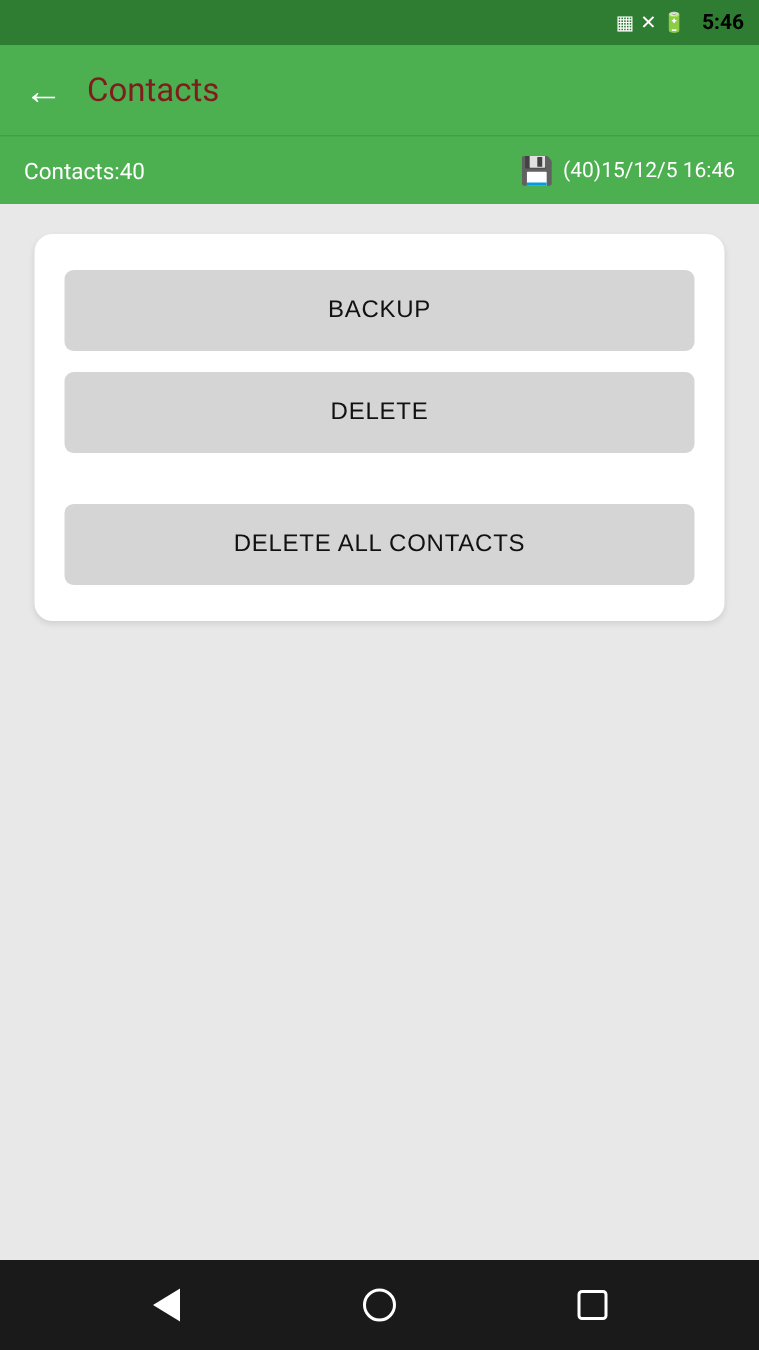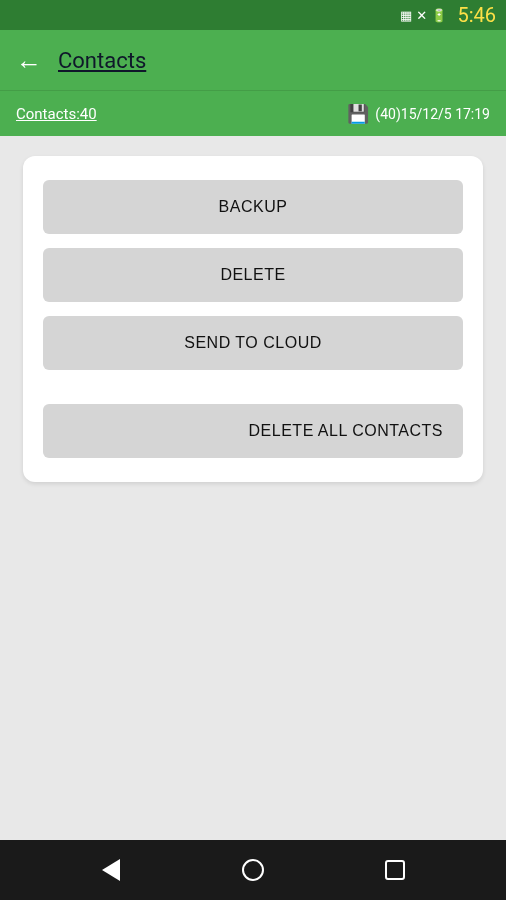--- a/index.html
+++ b/index.html
@@ -30,23 +30,23 @@
 
     .status-bar-icons {
       display: flex;
       align-items: center;
       gap: 4px;
       color: white;
       font-size: 13px;
     }
 
     .status-time {
-      color: #fde047;
-      font-size: 20px;
-      font-weight: normal;
+      color: #000000;
+      font-size: 14px;
+      font-weight: bold;
       margin-left: 6px;
     }
 
     
     .app-bar {
       background-color: #4caf50;
       height: 60px;
       display: flex;
       align-items: center;
       padding: 0 16px;
@@ -55,41 +55,39 @@
 
     .back-arrow {
       color: white;
       font-size: 26px;
       cursor: pointer;
       display: flex;
       align-items: center;
     }
 
     .app-title {
-      color: #0f172a;
+      color: #7f1d1d;
       font-size: 22px;
       font-weight: 400;
-      text-decoration: underline;
     }
 
     
     .sub-bar {
       background-color: #4caf50;
       height: 46px;
       display: flex;
       align-items: center;
       justify-content: space-between;
       padding: 0 16px;
       border-top: 1px solid rgba(0,0,0,0.1);
     }
 
     .contacts-count {
       color: white;
       font-size: 15px;
-      text-decoration: underline;
     }
 
     .backup-info {
       color: white;
       font-size: 14px;
       display: flex;
       align-items: center;
       gap: 6px;
     }
 
@@ -129,21 +127,20 @@
       letter-spacing: 0.5px;
       color: #111111;
       cursor: pointer;
       text-align: center;
       margin-bottom: 14px;
       width: 100%;
     }
 
     .action-button:last-child {
       margin-bottom: 0;
-      text-align: right;
     }
 
     .separator {
       height: 20px;
     }
 
     
     .bottom-nav {
       background-color: #1a1a1a;
       height: 60px;
@@ -207,30 +204,29 @@
   <div class="back-arrow">
     <span>←</span>
   </div>
   <span class="app-title">Contacts</span>
 </div>
 
 <div class="sub-bar">
   <span class="contacts-count">Contacts:40</span>
   <div class="backup-info">
     <span class="save-icon">💾</span>
-    <span>(40)15/12/5 17:19</span>
+    <span>(40)15/12/5 16:46</span>
   </div>
 </div>
 
 <div class="main-content">
   <div class="card">
 
     <button class="action-button">BACKUP</button>
     <button class="action-button">DELETE</button>
-    <button class="action-button">SEND TO CLOUD</button>
 
     <div class="separator"></div>
 
     <button class="action-button">DELETE ALL CONTACTS</button>
 
   </div>
 </div>
 
 <div class="bottom-nav">
   <div class="nav-btn">

